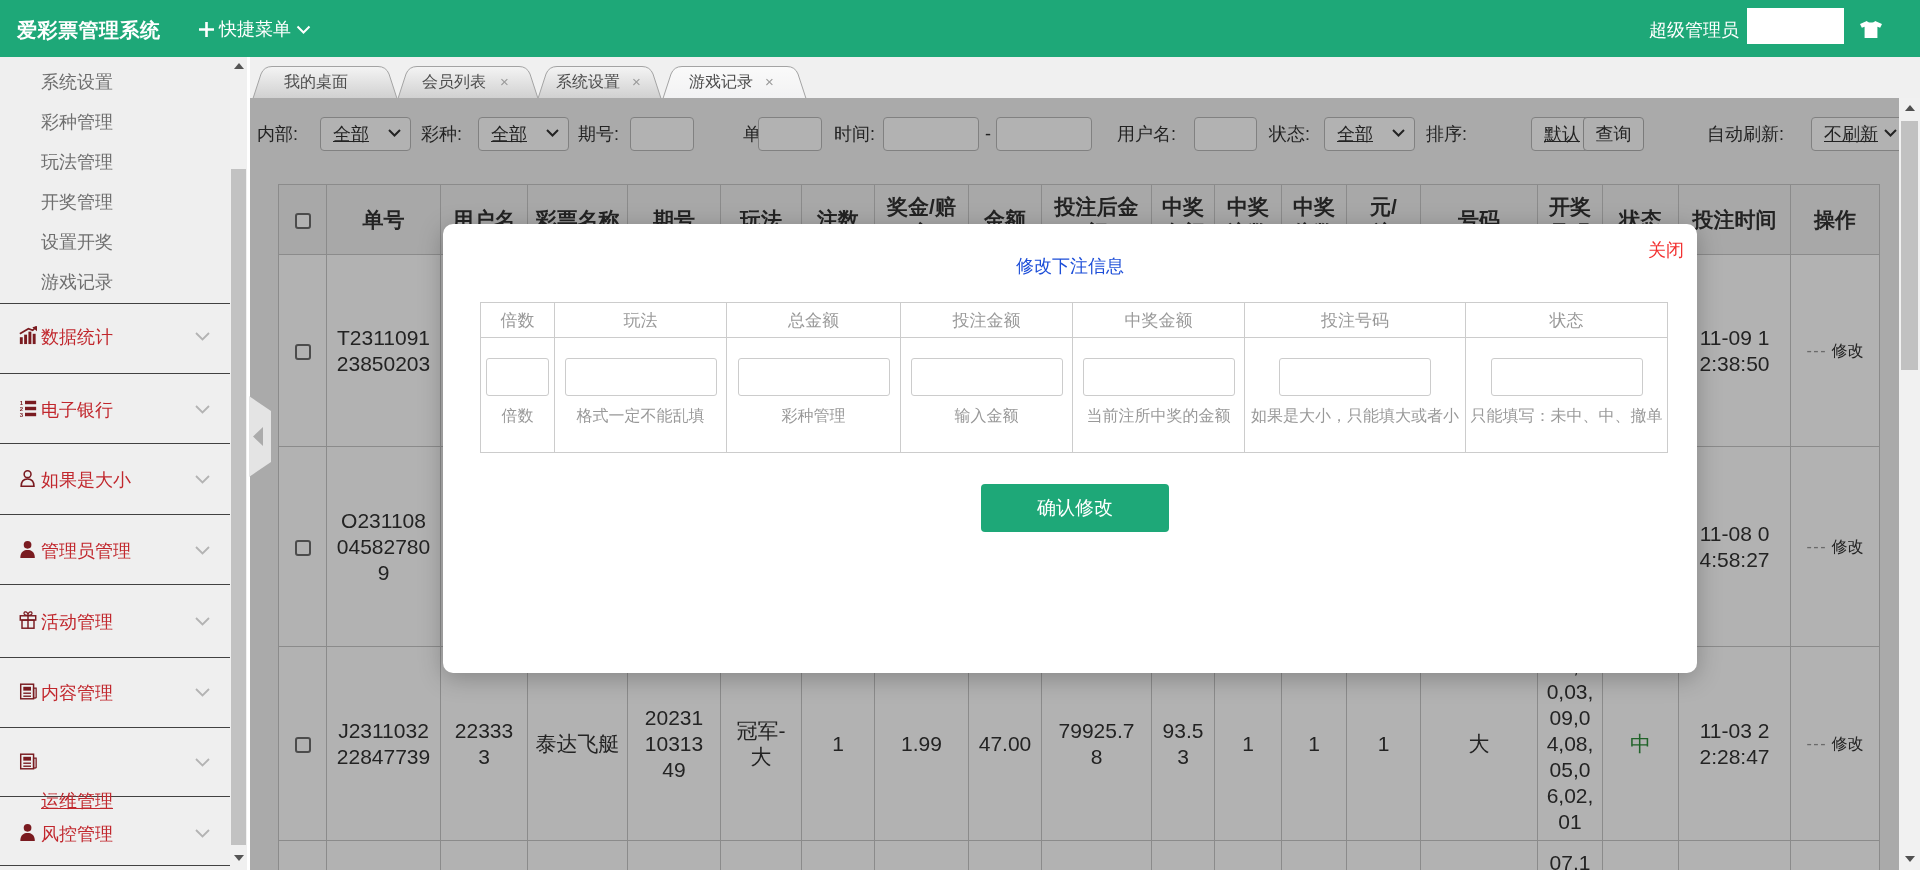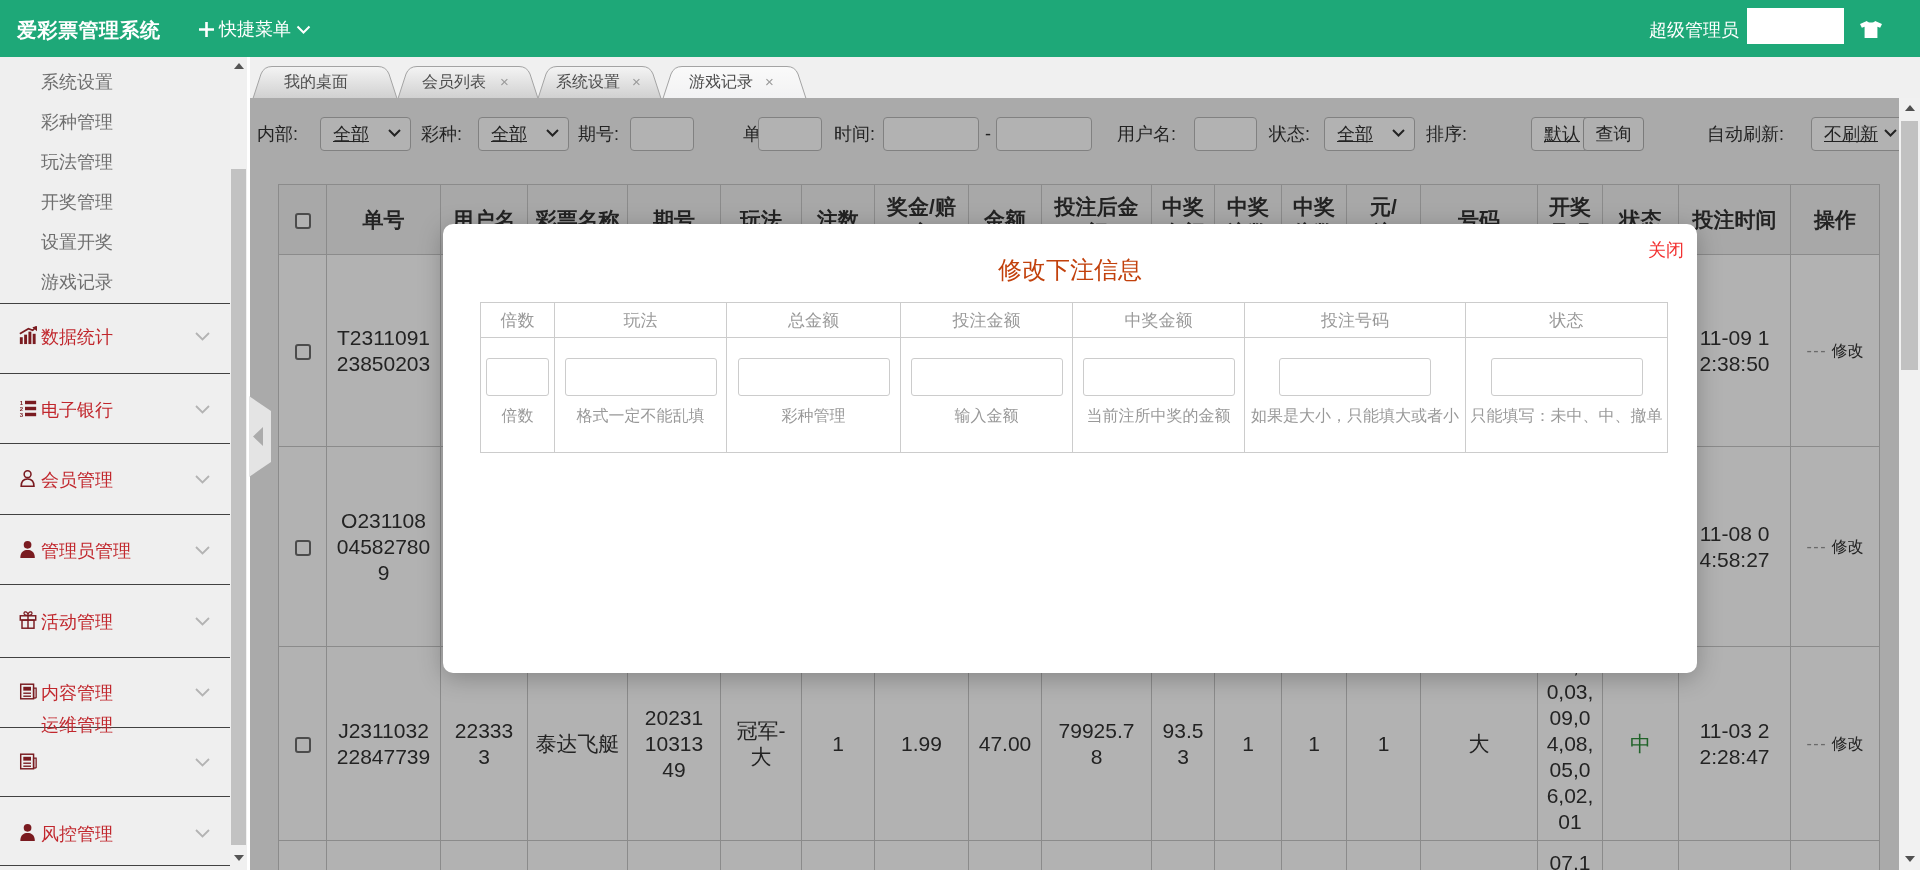--- a/index.html
+++ b/index.html
@@ -40,21 +40,21 @@
 #dtable th { background:#f1f1f1; font-weight:bold; }
 #dtable td { background:#fff; }
 .cbx { display:inline-block; width:16px; height:16px; border:2px solid #6d6d6d; border-radius:3px; background:#fff; vertical-align:middle; }
 .grn { color:#2f8f3c; }
 .dash { color:#999; letter-spacing:1.5px; }
 .op { font-size:16px; }
 
 #ovl { position:absolute; left:0; top:0; width:1649px; height:772px; background:rgba(0,0,0,0.30); }
 #modal { position:absolute; left:193px; top:126px; width:1254px; height:449px; background:#fff; border-radius:10px; box-shadow:0 5px 25px rgba(0,0,0,0.25); }
 #mclose { position:absolute; right:13px; top:14px; color:#f23030; font-size:18px; }
-#mtitle { position:absolute; left:0; top:30px; width:100%; text-align:center; font-size:24px; color:#c2410c; }
+#mtitle { position:absolute; left:0; top:30px; width:100%; text-align:center; font-size:18px; color:#1d4ed8; }
 #mtable { position:absolute; left:37px; top:78px; border-collapse:collapse; table-layout:fixed; width:1187px; }
 #mtable td { border:1px solid #ccc; text-align:center; vertical-align:middle; }
 #mtable .mh { height:35px; font-size:17px; color:#999; }
 .mcell { position:relative; height:115px; vertical-align:top !important; padding-top:20px; }
 .minp { display:block; margin:0 auto; width:152px; height:38px; border:1px solid #ccc; border-radius:3px; background:#fff; }
 .mhint { display:block; margin-top:10px; font-size:16px; color:#999; white-space:nowrap; }
 #mbtn { position:absolute; left:538px; top:260px; width:188px; height:48px; background:#1ea878; border-radius:4px; color:#fff; font-size:19px; text-align:center; line-height:48px; }
 
 #cscroll { position:absolute; left:1899px; top:98px; width:21px; height:772px; background:#f1f1f1; }
 #cscroll .thumb { position:absolute; left:2px; top:23px; width:17px; height:249px; background:#c1c1c1; }
@@ -110,21 +110,21 @@
       <rect x="7" y="2" width="13" height="4" fill="#7a1b20"></rect>
       <rect x="7" y="9" width="13" height="4" fill="#7a1b20"></rect>
       <rect x="7" y="16" width="13" height="4" fill="#7a1b20"></rect>
       <text x="1" y="6.5" font-size="7" fill="#7a1b20" font-weight="bold">1</text>
       <text x="1" y="13.5" font-size="7" fill="#7a1b20" font-weight="bold">2</text>
       <text x="1" y="20.5" font-size="7" fill="#7a1b20" font-weight="bold">3</text>
     </svg>
   <svg class="chev" style="top:348px;" width="15" height="9" viewBox="0 0 15 9">
       <polyline points="1,1 7.5,7.5 14,1" stroke="#b3b3b3" stroke-width="1.8" fill="none"></polyline>
     </svg>
-  <div class="sectxt" style="top:411px;">会员管理</div>
+  <div class="sectxt" style="top:411px;">如果是大小</div>
   <svg class="sicon" style="left:19px;top:412px;" width="18" height="19" viewBox="0 0 21 22">
       <circle cx="10" cy="6" r="4" stroke="#7a1b20" stroke-width="1.8" fill="none"></circle>
       <path d="M2.5 20 C2.5 13.5 6 11.5 10 11.5 C14 11.5 17.5 13.5 17.5 20 Z" stroke="#7a1b20" stroke-width="1.8" fill="none"></path>
     </svg>
   <svg class="chev" style="top:418px;" width="15" height="9" viewBox="0 0 15 9">
       <polyline points="1,1 7.5,7.5 14,1" stroke="#b3b3b3" stroke-width="1.8" fill="none"></polyline>
     </svg>
   <div class="sectxt" style="top:482px;">管理员管理</div>
   <svg class="sicon" style="left:19px;top:483px;" width="18" height="19" viewBox="0 0 21 22">
       <circle cx="10" cy="5.5" r="4.5" fill="#7a1b20"></circle>
@@ -147,21 +147,21 @@
   <svg class="sicon" style="left:19px;top:625px;" width="18" height="19" viewBox="0 0 21 22">
       <rect x="2" y="2.5" width="15" height="17" stroke="#7a1b20" stroke-width="1.7" fill="none"></rect>
       <rect x="5" y="5.5" width="9" height="4.5" fill="#7a1b20"></rect>
       <line x1="5" y1="13" x2="14" y2="13" stroke="#7a1b20" stroke-width="1.6"></line>
       <line x1="5" y1="16.5" x2="14" y2="16.5" stroke="#7a1b20" stroke-width="1.6"></line>
       <path d="M17 7 L20 7 L20 18 A2 2 0 0 1 17 18 Z" stroke="#7a1b20" stroke-width="1.5" fill="none"></path>
     </svg>
   <svg class="chev" style="top:631px;" width="15" height="9" viewBox="0 0 15 9">
       <polyline points="1,1 7.5,7.5 14,1" stroke="#b3b3b3" stroke-width="1.8" fill="none"></polyline>
     </svg>
-  <div class="sectxt" style="top:656px;">运维管理</div>
+  <div class="sectxt" style="top:732px;text-decoration:underline;">运维管理</div>
   <svg class="sicon" style="left:19px;top:695px;" width="18" height="19" viewBox="0 0 21 22">
       <rect x="2" y="2.5" width="15" height="17" stroke="#7a1b20" stroke-width="1.7" fill="none"></rect>
       <rect x="5" y="5.5" width="9" height="4.5" fill="#7a1b20"></rect>
       <line x1="5" y1="13" x2="14" y2="13" stroke="#7a1b20" stroke-width="1.6"></line>
       <line x1="5" y1="16.5" x2="14" y2="16.5" stroke="#7a1b20" stroke-width="1.6"></line>
       <path d="M17 7 L20 7 L20 18 A2 2 0 0 1 17 18 Z" stroke="#7a1b20" stroke-width="1.5" fill="none"></path>
     </svg>
   <svg class="chev" style="top:701px;" width="15" height="9" viewBox="0 0 15 9">
       <polyline points="1,1 7.5,7.5 14,1" stroke="#b3b3b3" stroke-width="1.8" fill="none"></polyline>
     </svg>
@@ -429,20 +429,21 @@
               <span class="minp"></span>
               <span class="mhint">如果是大小，只能填大或者小</span>
             </td>
         <td class="mcell">
               <span class="minp"></span>
               <span class="mhint">只能填写：未中、中、撤单</span>
             </td>
       </tr>
     </tbody>
       </table>
+    <div id="mbtn">确认修改</div>
   </div>
 </div>
 
 <div id="cscroll">
   <svg class="abs" style="left:6px;top:7px;" width="10" height="6">
       <polygon points="5,0 10,6 0,6" fill="#505050"></polygon>
     </svg>
   <div class="thumb"></div>
   <svg class="abs" style="left:6px;top:758px;" width="10" height="6">
       <polygon points="0,0 10,0 5,6" fill="#505050"></polygon>

